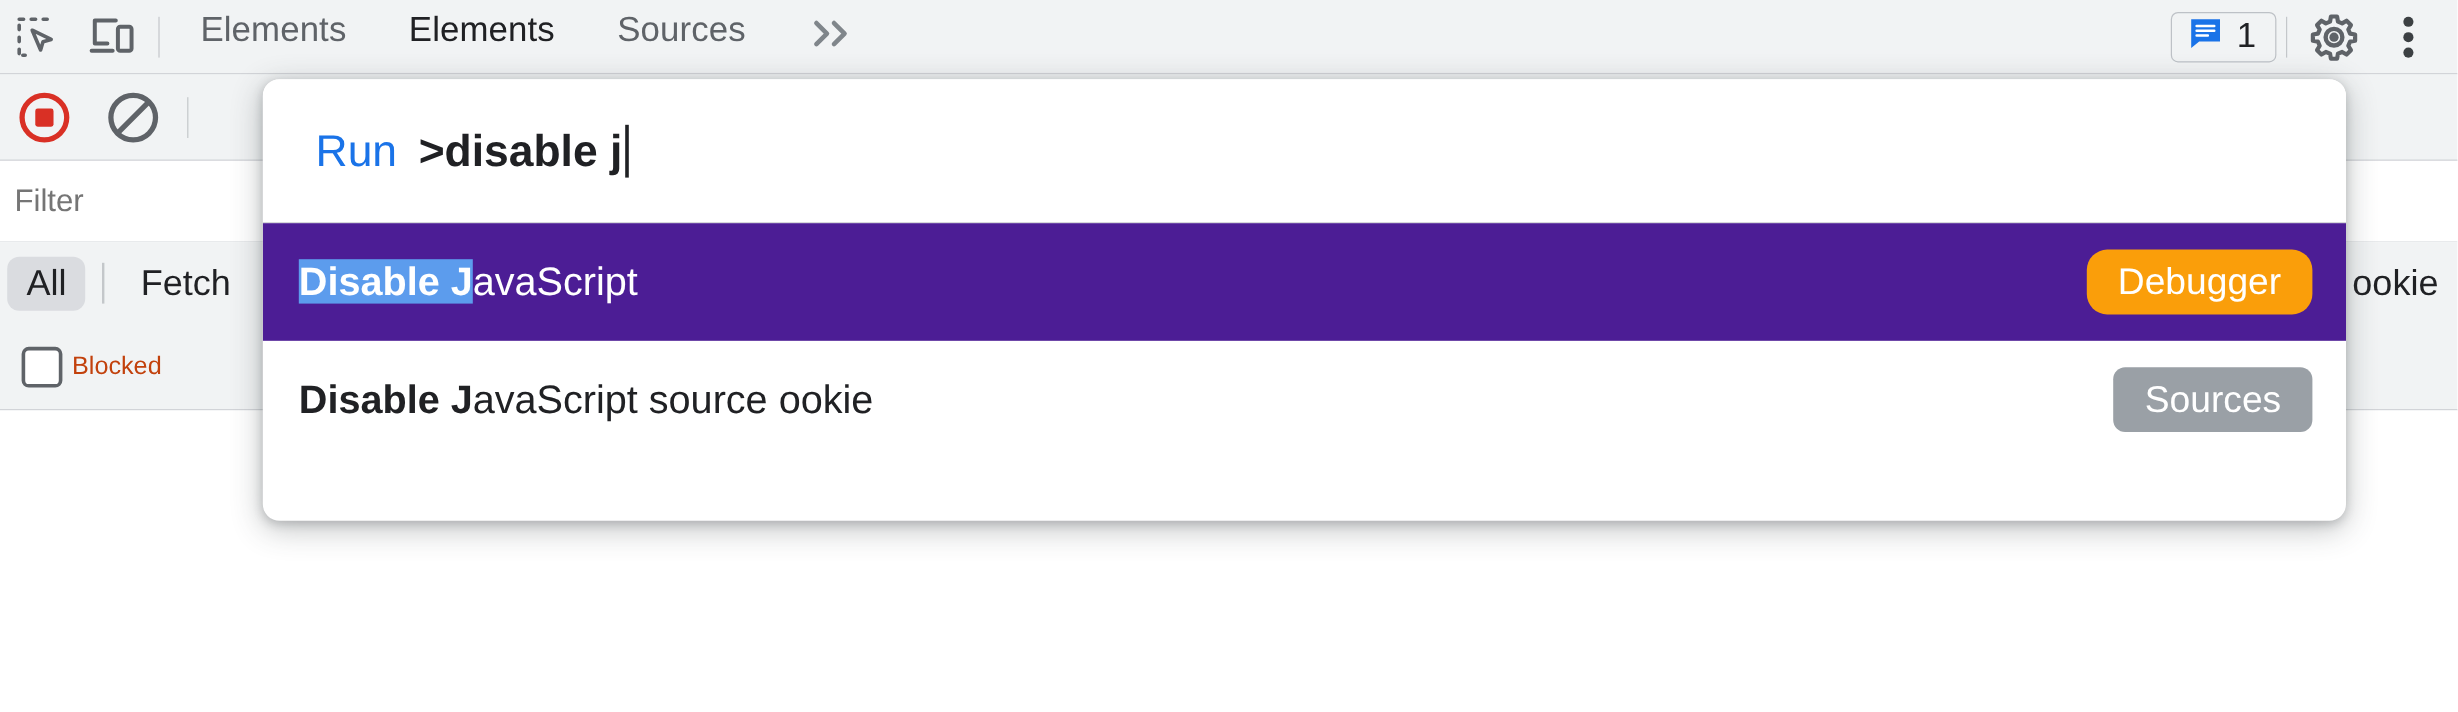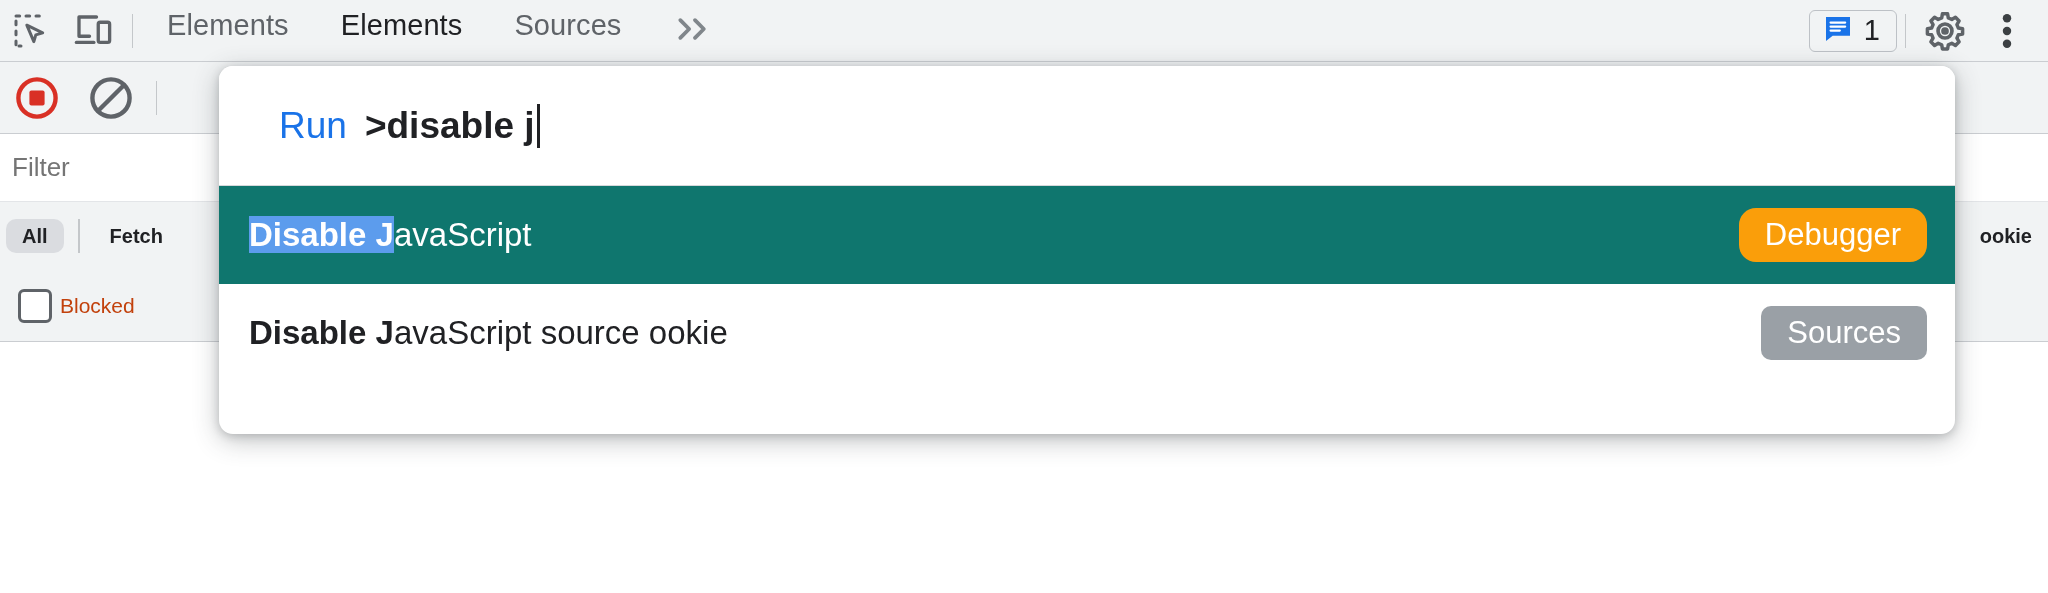--- a/index.html
+++ b/index.html
@@ -132,28 +132,27 @@
     position: absolute;
     left: 0; top: 202px;
     width: 2048px; height: 68px;
     background: #f1f3f4;
     display: flex;
     align-items: center;
     box-sizing: border-box;
     padding-left: 6px;
   }
   .type-chip {
-    font-size: 20px;
+    font-size: 30px;
     color: #202124;
     padding: 6px 16px;
     border-radius: 10px;
     line-height: 1.1;
     white-space: nowrap;
     flex: 0 0 auto;
-    font-weight: bold;
   }
   .type-chip.selected {
     background: #dadce0;
   }
   .chip-sep {
     width: 2px; height: 34px;
     background: #c4c7ca;
     margin: 0 14px;
     flex: 0 0 auto;
   }
@@ -201,21 +200,21 @@
     width: 1736px;
     background: #ffffff;
     border-radius: 14px;
     box-shadow: 0 6px 26px rgba(60,64,67,0.32), 0 2px 8px rgba(60,64,67,0.22);
     overflow: hidden;
   }
   #palette-input-row {
     height: 120px;
     display: flex;
     align-items: center;
-    padding-left: 60px;
+    padding-left: 44px;
     box-sizing: border-box;
     background: #ffffff;
     border-bottom: 1px solid #d6d8db;
   }
   #palette-prefix {
     font-size: 37px;
     color: #1a73e8;
     margin-right: 18px;
     white-space: nowrap;
   }
@@ -235,21 +234,21 @@
   }
   .palette-row {
     height: 98px;
     display: flex;
     align-items: center;
     padding: 0 28px 0 30px;
     box-sizing: border-box;
     position: relative;
   }
   .palette-row.selected {
-    background: #0f766e;
+    background: #4c1d95;
   }
   .row-title {
     font-size: 33px;
     color: #202124;
     white-space: nowrap;
   }
   .palette-row.selected .row-title {
     color: #ffffff;
   }
   .match {

